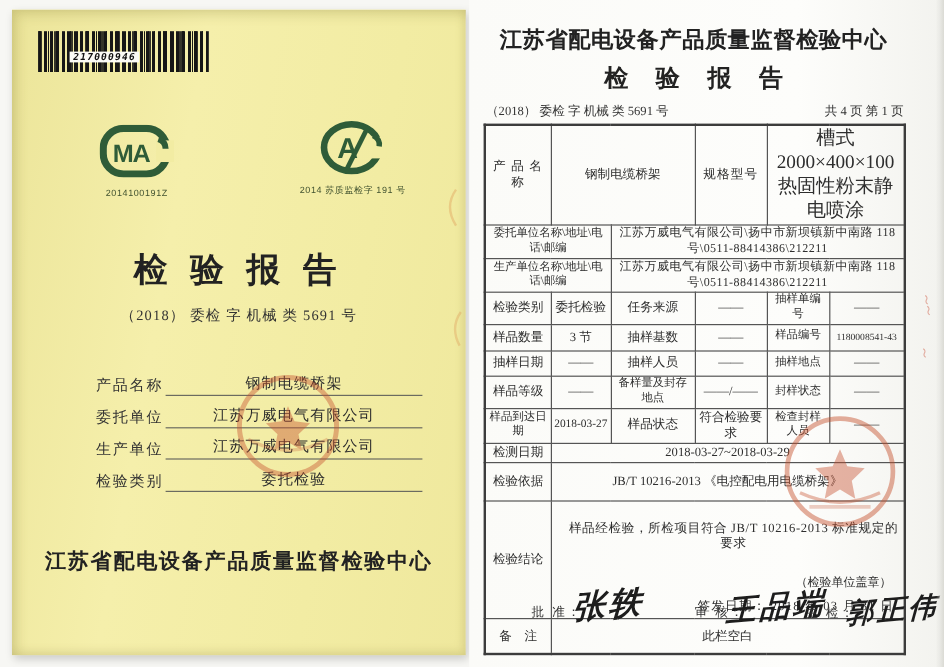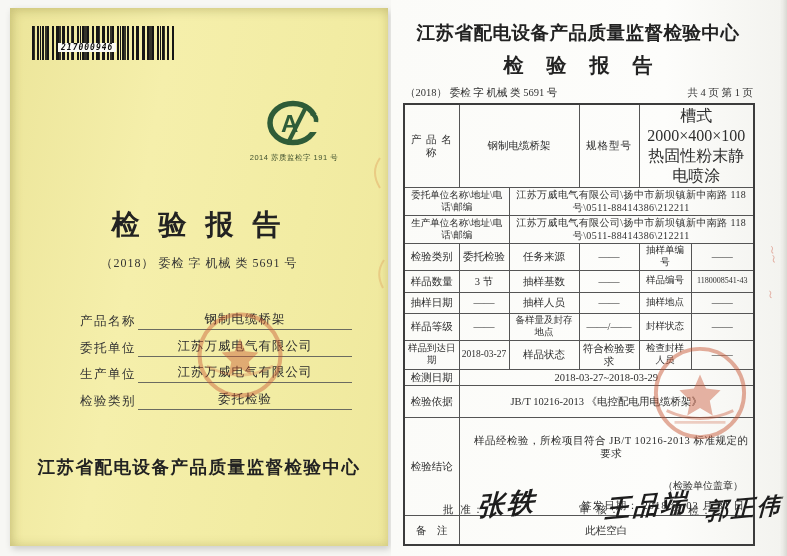--- a/index.html
+++ b/index.html
@@ -73,20 +73,29 @@
 <body>
 
 <div class="stage">
 
   <div class="page-left">
 
     <div class="barcode">
       <span class="barcode-num">217000946</span>
     </div>
 
+    <div class="mark mark-cma">
+      <svg width="62" height="44" viewBox="0 0 62 44">
+        <rect x="3" y="3" width="53" height="38" rx="17" fill="none" stroke="#2f5c38" stroke-width="6"></rect>
+        <rect x="47" y="13" width="15" height="18" fill="#f2eca3"></rect>
+        <path d="M49 12 q6 2 6 8" fill="none" stroke="#2f5c38" stroke-width="5"></path>
+        <text x="11" y="31" font-size="21" font-weight="bold" fill="#2f5c38" font-family="Liberation Sans, sans-serif" letter-spacing="-1">MA</text>
+      </svg>
+      <span class="mark-num">2014100191Z</span>
+    </div>
 
     <div class="mark mark-cal">
       <svg width="56" height="46" viewBox="0 0 56 46">
         <ellipse cx="27" cy="23" rx="23" ry="19.5" fill="none" stroke="#2f5c38" stroke-width="5.5"></ellipse>
         <rect x="44" y="14" width="12" height="18" fill="#f2eca3"></rect>
         <path d="M45 13 q6 3 5 9" fill="none" stroke="#2f5c38" stroke-width="4.5"></path>
         <text x="15" y="32" font-size="24" font-weight="bold" fill="#2f5c38" font-family="Liberation Sans, sans-serif">A</text>
         <line x1="41" y1="5" x2="23" y2="41" stroke="#2f5c38" stroke-width="4"></line>
       </svg>
       <span class="mark-num">2014 苏质监检字 191 号</span>

